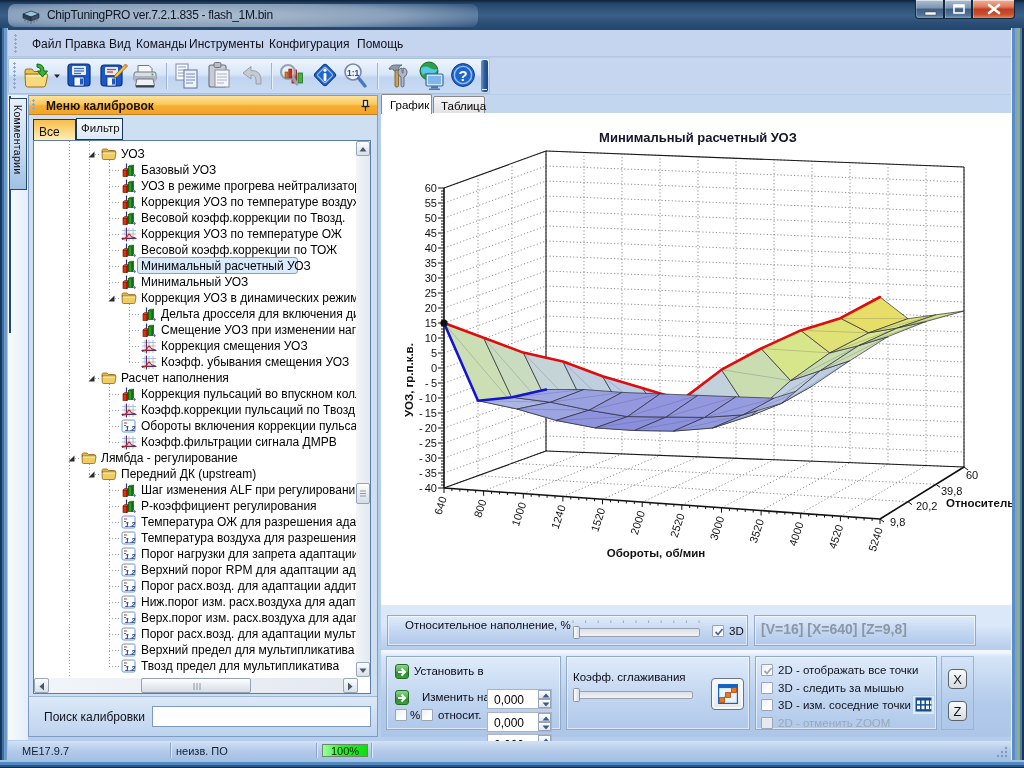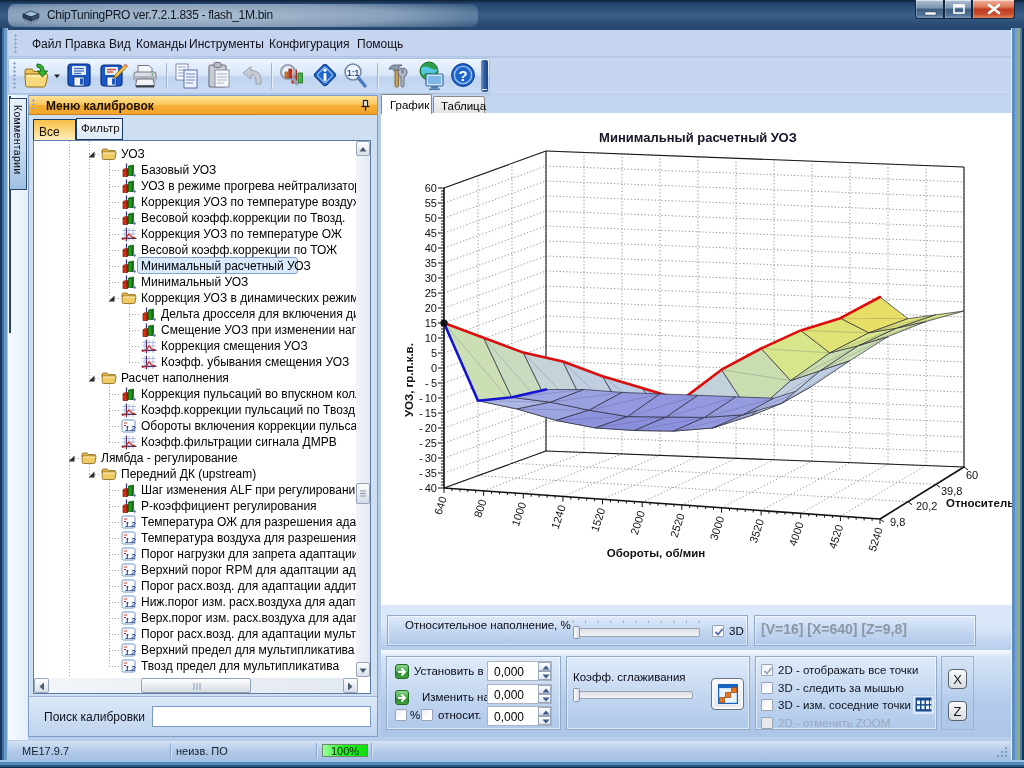--- a/index.html
+++ b/index.html
@@ -82,21 +82,21 @@
   #tab-tablica span { position:absolute; left:7px; top:3px; font-size:11.5px; }
   #chartarea { left:381px; top:113px; width:631px; height:491px; background:#fff; border-top:1px solid #9a9a9a; z-index:2; }
   
   #bc1 { left:381px; top:604px; width:630px; height:46px;
     background:linear-gradient(180deg,#ffffff 0 1px,#dbe8f9 1px 45%,#b5ccec 100%); }
   #bc2 { left:381px; top:650px; width:630px; height:87px;
     background:linear-gradient(180deg,#f2f7fd 0 2px,#d6e5f7 8%,#b3cbeb 60%,#adc6e8 100%); }
   .gbox { position:absolute; border:1px solid #93a9c8; box-shadow:inset 0 0 0 1px rgba(255,255,255,0.55);
     background:linear-gradient(180deg,#dfebfa 0%,#c2d6f0 55%,#b0c9ea 100%); }
   .lbl { position:absolute; font-size:11.5px; color:#0a0a14; white-space:nowrap; }
-  .spinbox { position:absolute; width:65px; height:20px; background:#fff; border:1px solid #aab4c4; }
+  .spinbox { position:absolute; width:65px; height:20px; background:#fff; border:1px solid #aab4c4;margin-top:28px; }
   .spinbox i { position:absolute; left:6px; top:3px; font-style:normal; font-size:12px; color:#000; }
   .spinbtns { position:absolute; right:0px; top:0px; width:13px; height:18px; }
   .spb { position:absolute; left:0; width:13px; height:8px; background:linear-gradient(180deg,#fff,#dfe5ee); border:1px solid #9aa6ba; }
   .spb svg { position:absolute; left:1.5px; top:1px; }
   .greenbtn { position:absolute; width:14px; height:15px; border-radius:3px; border:1px solid #1e6c1e;
     background:linear-gradient(180deg,#8fd48f 0%,#4aac4a 50%,#2c8c2c 55%,#3fa03f 100%); }
   .cbx { position:absolute; width:12px; height:12px; background:linear-gradient(135deg,#e9edf2,#fdfdfe 60%); border:1px solid #9aa6b6; border-radius:1px; }
 </style>
 </head>
 <body>

